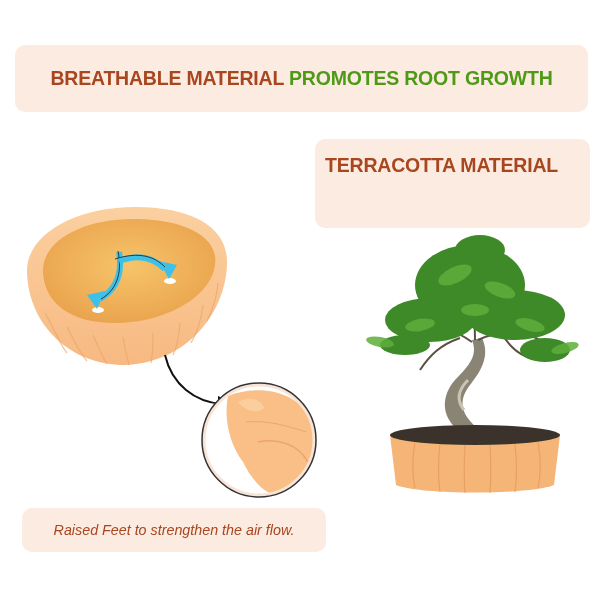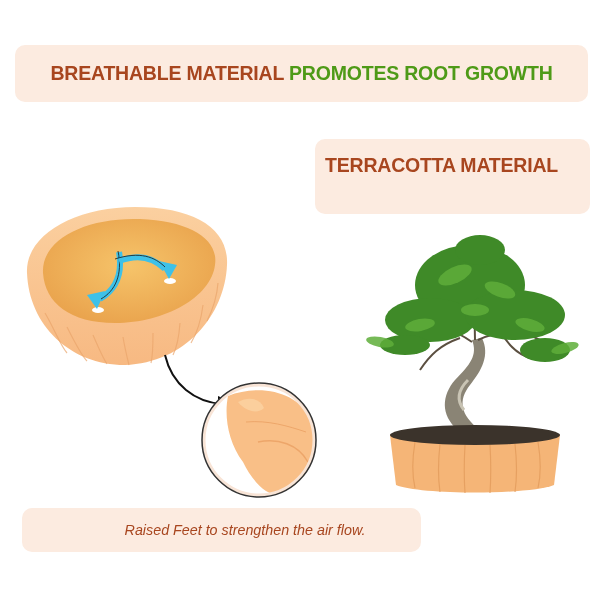--- a/index.html
+++ b/index.html
@@ -1,26 +1,26 @@
 <!DOCTYPE html>
 <html><head>
 <meta charset="utf-8">
 <style>
   html, body { margin:0; padding:0; }
   body { width:600px; height:600px; background:#ffffff; position:relative; overflow:hidden;
          font-family:"Liberation Sans", sans-serif; }
   .box { position:absolute; background:#fcebe0; border-radius:10px; }
-  #header-box { left:15px; top:45px; width:573px; height:57px; display:flex; align-items:center; justify-content:center; }
+  #header-box { left:15px; top:45px; width:573px; height:67px; display:flex; align-items:center; justify-content:center; }
   #header-box .t { font-weight:bold; font-size:19.5px; letter-spacing:-0.2px; white-space:nowrap; }
   .brown { color:#a8461f; }
   .green { color:#4e9a17; }
-  #terra-box { left:315px; top:139px; width:275px; height:75px; }
+  #terra-box { left:315px; top:139px; width:275px; height:89px; }
   #terra-box .title { position:absolute; left:10px; top:15px; font-weight:bold; font-size:19.5px; color:#a8461f; white-space:nowrap; letter-spacing:-0.2px; }
   #terra-box .desc { position:absolute; left:28px; top:42px; font-style:italic; font-size:14.3px; line-height:19px; color:#222222; }
-  #caption-box { left:22px; top:508px; width:352px; height:44px; display:flex; align-items:center; justify-content:center;padding-left:47px; }
+  #caption-box { left:22px; top:508px; width:304px; height:44px; display:flex; align-items:center; justify-content:center; }
   #caption-box span { font-style:italic; font-size:14.3px; color:#a8461f; white-space:nowrap; }
   svg { position:absolute; }
 </style>
 </head>
 <body>
 
 <div class="box" id="header-box">
   <div class="t">
     <span class="brown">BREATHABLE MATERIAL</span>
     <span class="green">PROMOTES ROOT GROWTH</span>

